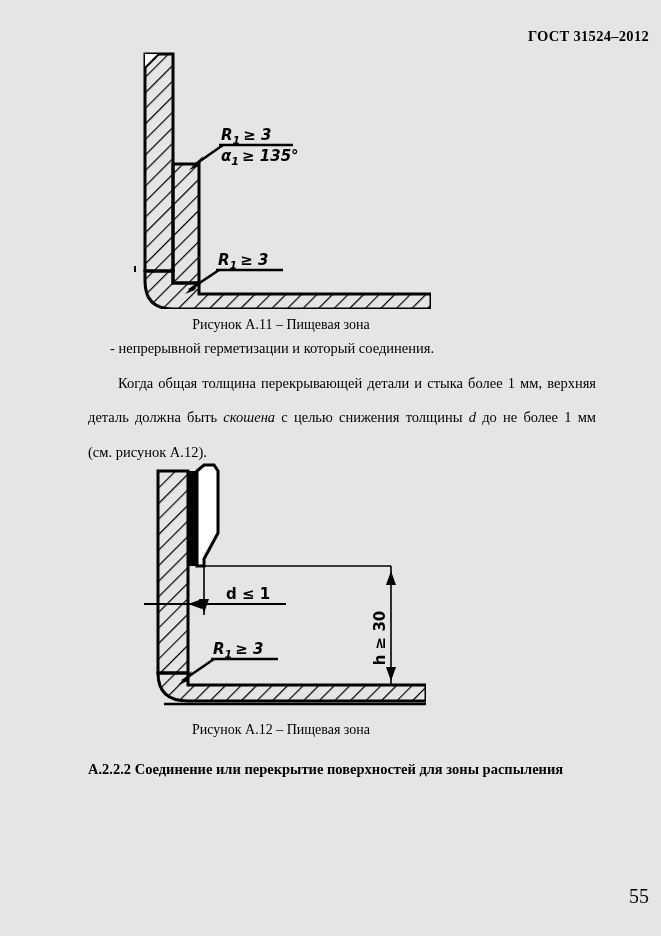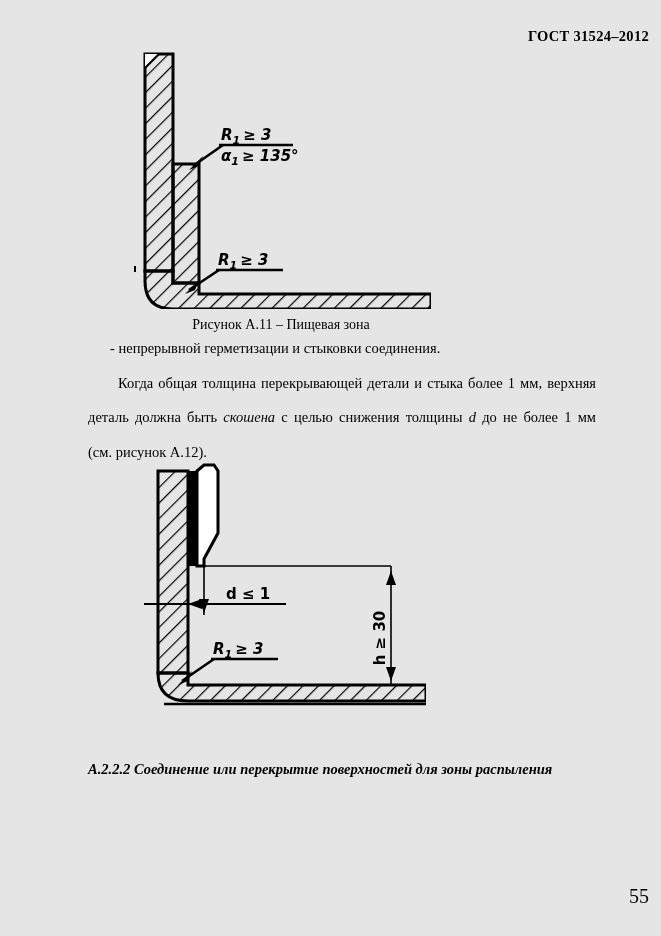--- a/index.html
+++ b/index.html
@@ -149,21 +149,21 @@
 
       <text x="87" y="221" font-family="DejaVu Sans, sans-serif" font-size="15" font-weight="bold" font-style="italic" fill="#000">
         <tspan>R</tspan><tspan dy="4" font-size="11">1</tspan><tspan dy="-4" dx="3">≥ 3</tspan>
       </text>
     </svg>
 
     <div class="figure-caption" style="margin-top:8px;">Рисунок А.11 –  Пищевая зона</div>
   </div>
 
   <div class="body-text" style="top:341px;">
-    <p class="para para-dash" style="margin-bottom:20px;">-    непрерывной герметизации и стыковки соединения.</p>
+    <p class="para para-dash" style="margin-bottom:20px;">-    непрерывной герметизации и который соединения.</p>
 
     <p class="para" style="margin:0;">
       <span class="jline" style="text-indent:30px;">Когда общая толщина перекрывающей детали и стыка более 1 мм, верхняя</span>
       <span class="jline" style="margin-top:20px;"><span>деталь должна быть </span><span class="ital">скошена</span><span> с целью снижения толщины </span><span class="ital">d</span><span> до не более 1 мм</span></span>
       <span class="jline last" style="margin-top:20px;">(см. рисунок А.12).</span>
     </p>
   </div>
 
   <div class="figure-block" style="top:463px;">
     <svg class="figure-canvas" width="290" height="245" viewBox="0 0 290 245">
@@ -212,23 +212,24 @@
 
       <text x="90" y="136" font-family="DejaVu Sans, sans-serif" font-size="15" font-weight="bold" fill="#000">d ≤ 1</text>
 
       <text x="249" y="175" font-family="DejaVu Sans, sans-serif" font-size="15" font-weight="bold" fill="#000" transform="rotate(-90 249 175)" text-anchor="middle">h ≥ 30</text>
 
       <text x="77" y="191" font-family="DejaVu Sans, sans-serif" font-size="15" font-weight="bold" font-style="italic" fill="#000">
         <tspan>R</tspan><tspan dy="4" font-size="11">1</tspan><tspan dy="-4" dx="3">≥ 3</tspan>
       </text>
     </svg>
 
+    <div class="figure-caption" style="margin-top:14px;">Рисунок А.12 – Пищевая зона</div>
   </div>
 
   <div class="body-text" style="top:762px;">
-    <p class="heading" style="margin-bottom:20px;font-style:italic;">А.2.2.2 Соединение или перекрытие поверхностей для зоны распыления</p>
+    <p class="heading" style="margin-bottom:20px;">А.2.2.2 Соединение или перекрытие поверхностей для зоны распыления</p>
 
 
   </div>
 
   <div class="page-number">55</div>
 
 </div>
 
 </body></html>

